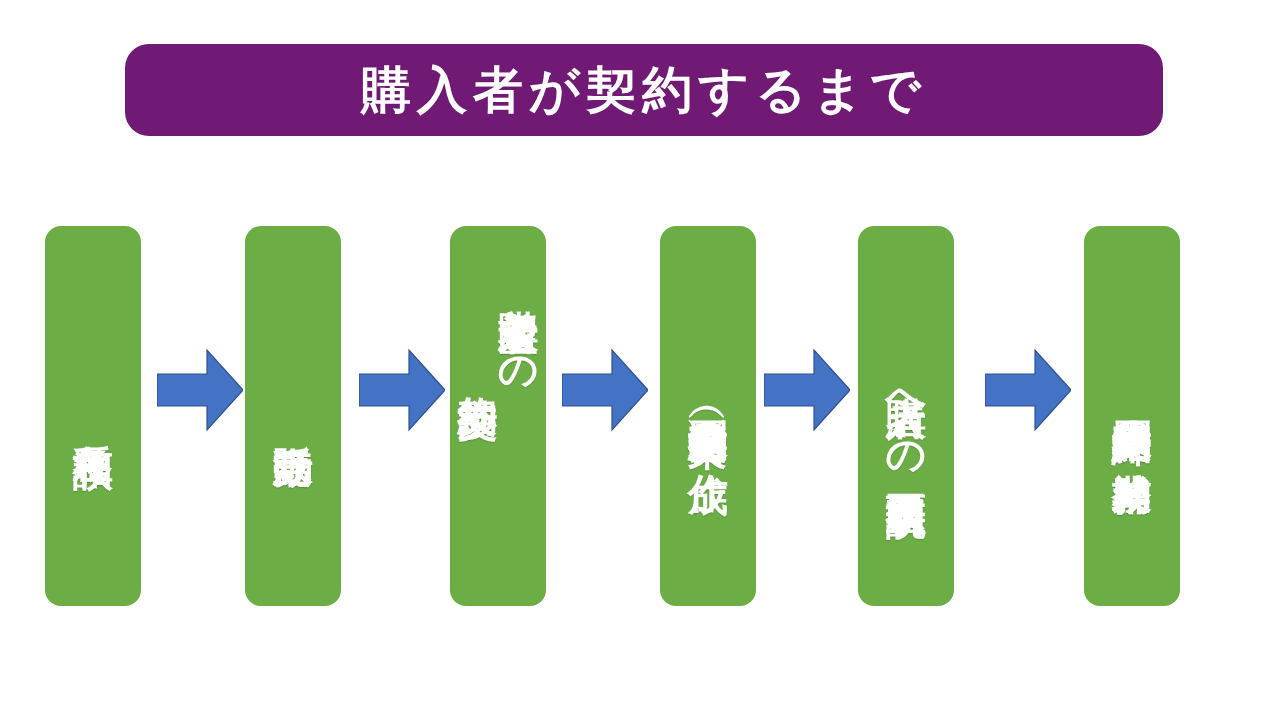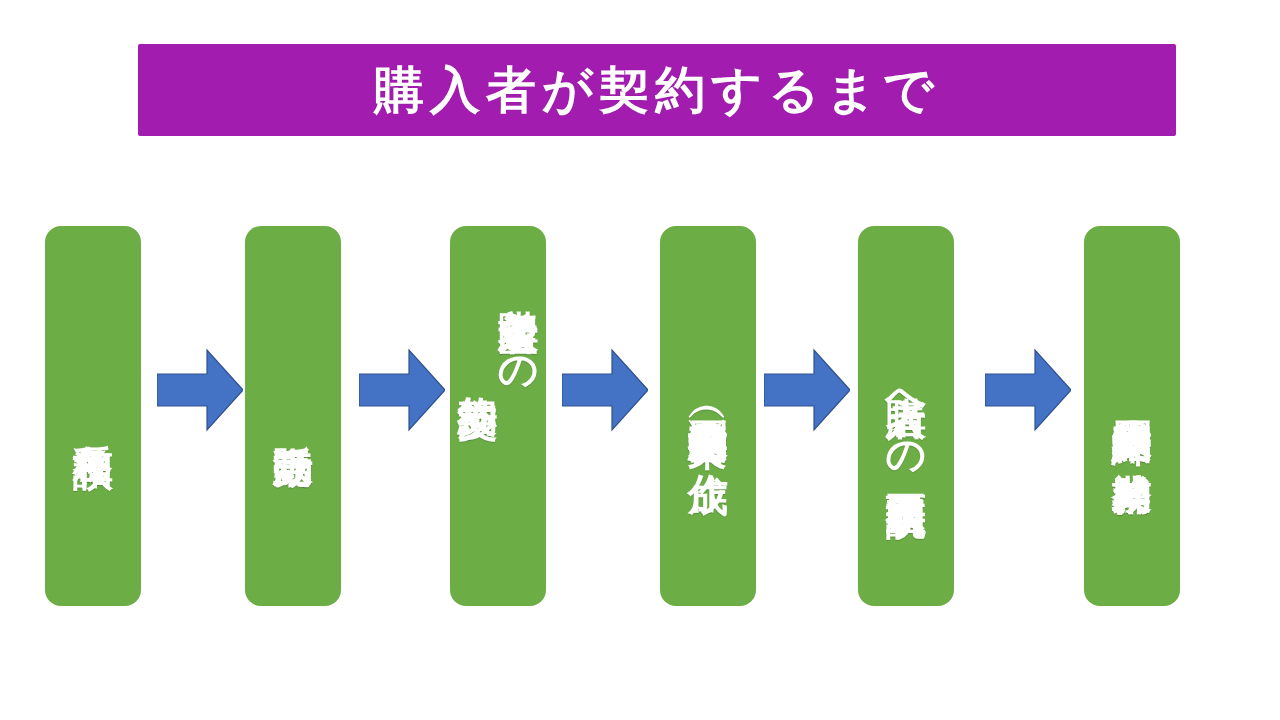--- a/index.html
+++ b/index.html
@@ -20,27 +20,26 @@
     overflow: hidden;
   }
 
   
   .title-banner {
     position: absolute;
     left: 125px;
     top: 44px;
     width: 1038px;
     height: 92px;
-    background: #a21caf;
-    border-radius: 2px;
+    background: #701a75;
+    border-radius: 24px;
     display: flex;
     align-items: center;
     justify-content: center;
     box-sizing: border-box;
-    margin-left: 13px;
   }
   .title-text {
     color: #ffffff;
     font-size: 50px;
     font-weight: bold;
     letter-spacing: 6px;
     line-height: 1;
     white-space: nowrap;
     text-shadow: 0 0 1px rgba(0,0,0,0.10);
   }

